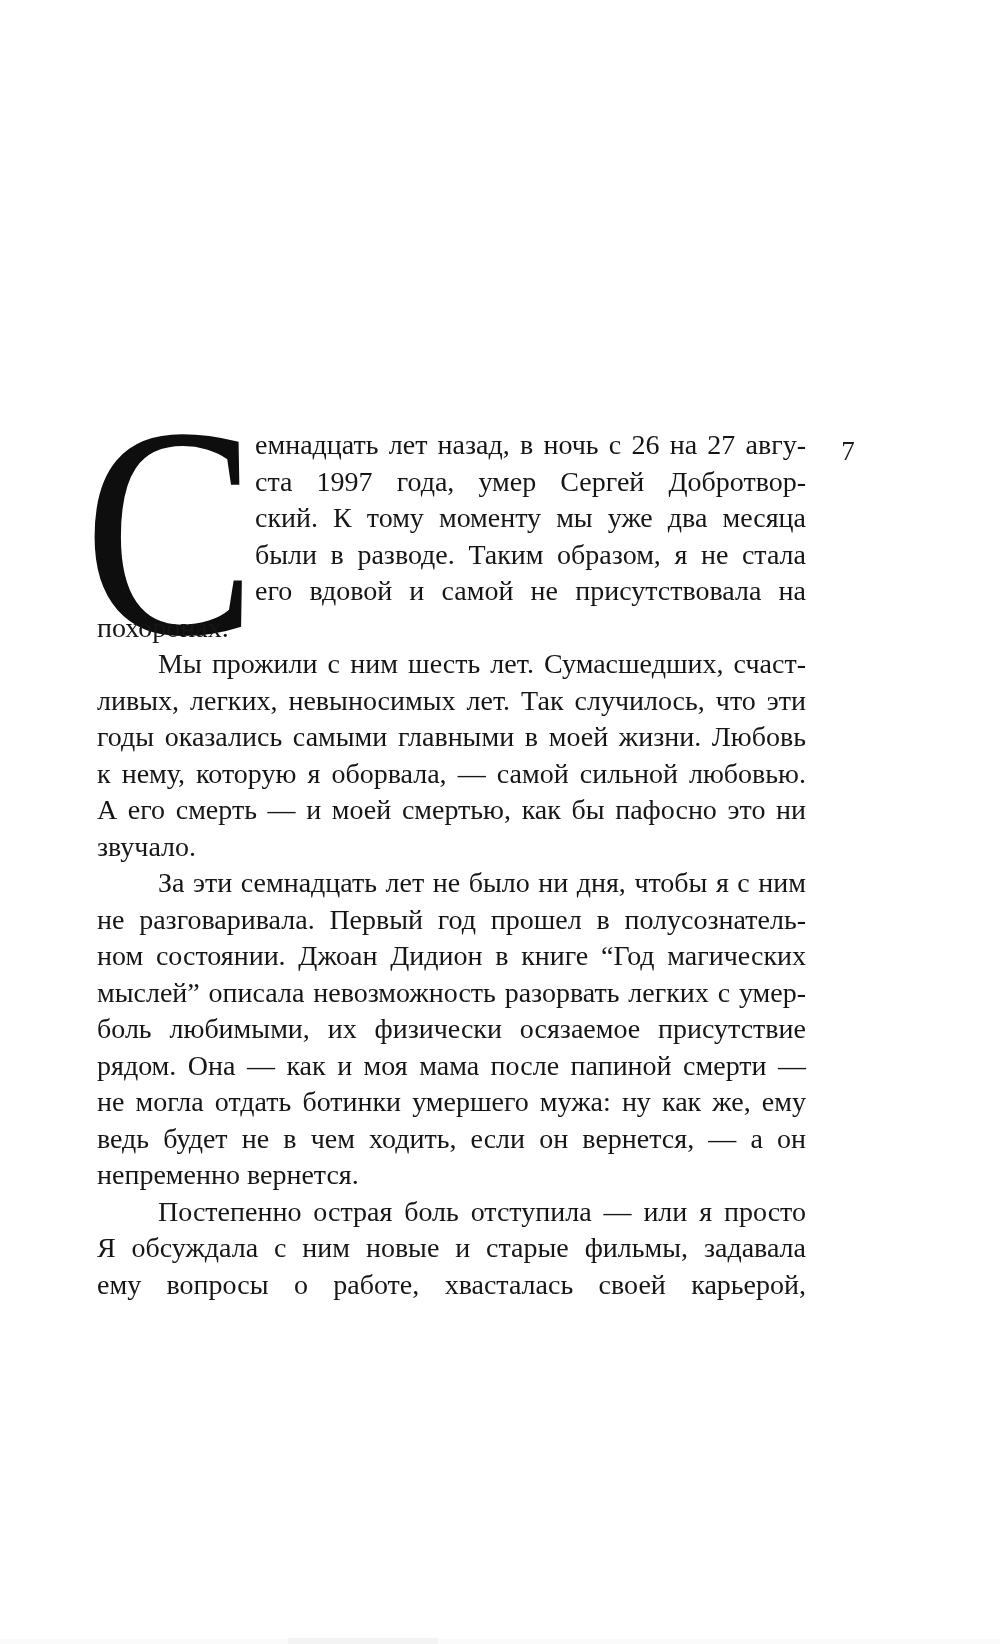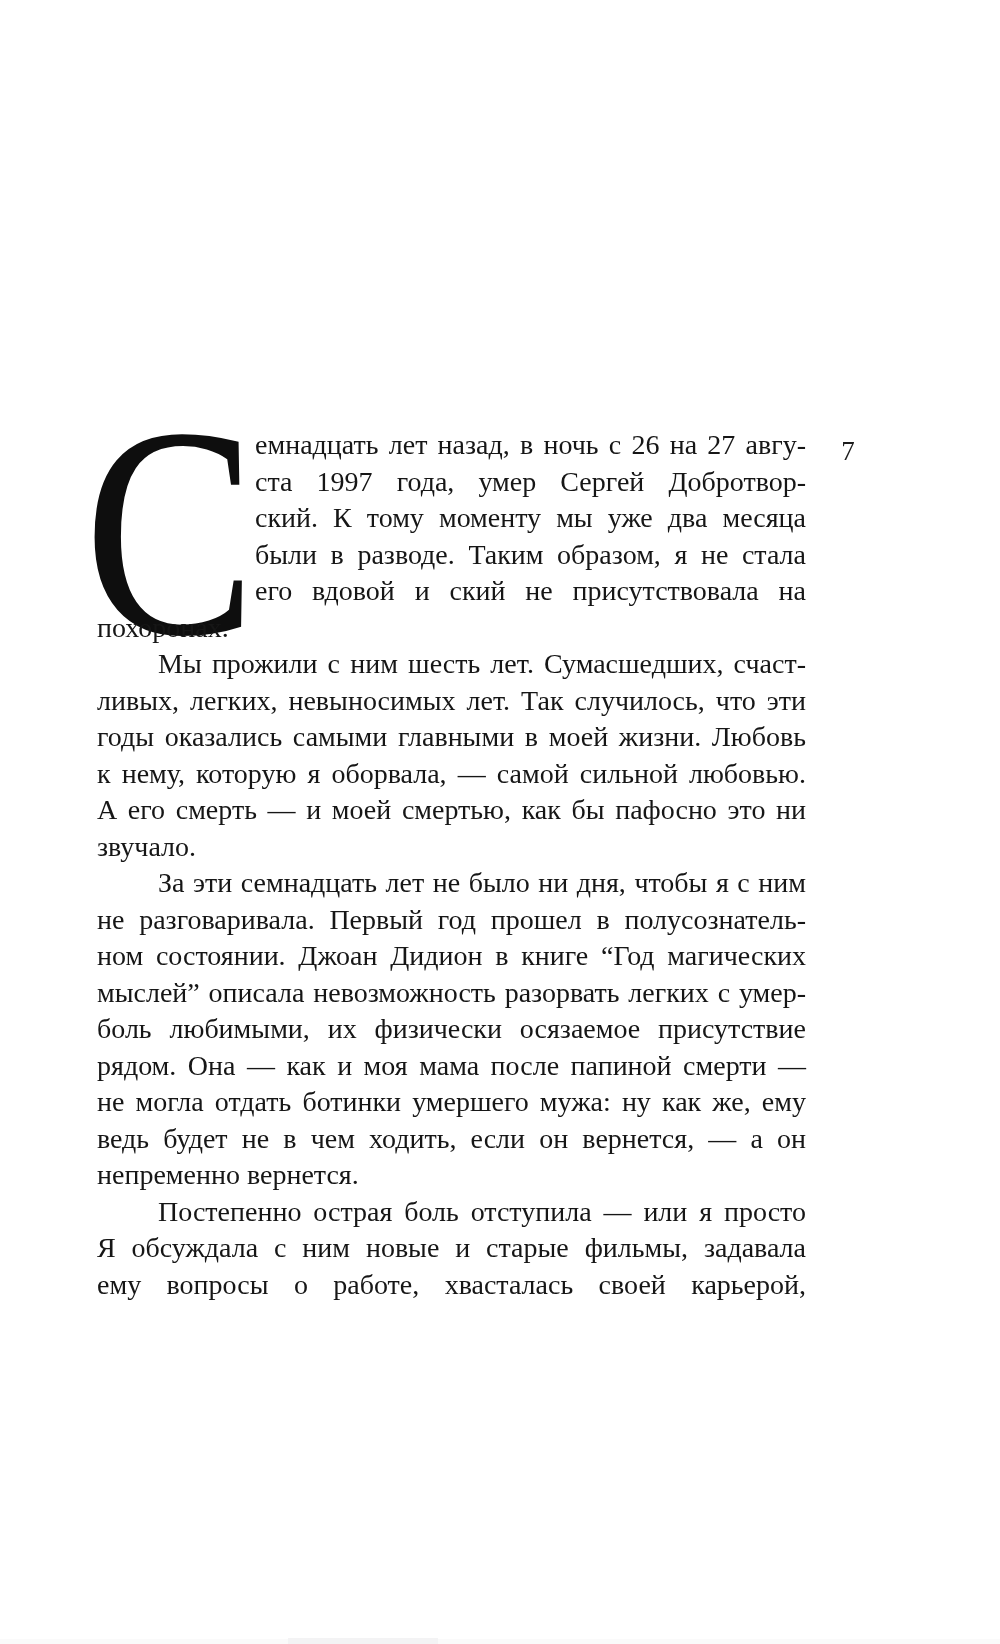--- a/index.html
+++ b/index.html
@@ -83,21 +83,21 @@
 
   <span class="drop-cap">С</span>
 
   <div class="page-number">7</div>
 
   <div class="text-column">
       <div class="line dc">емнадцать лет назад, в ночь с 26 на 27 авгу-</div>
       <div class="line dc">ста 1997 года, умер Сергей Добротвор-</div>
       <div class="line dc">ский. К тому моменту мы уже два месяца</div>
       <div class="line dc">были в разводе. Таким образом, я не стала</div>
-      <div class="line dc">его вдовой и ский не присутствовала на</div>
+      <div class="line dc">его вдовой и самой не присутствовала на</div>
       <div class="line end">похоронах.</div>
       <div class="line ind">Мы прожили с ним шесть лет. Сумасшедших, счаст-</div>
       <div class="line">ливых, легких, невыносимых лет. Так случилось, что эти</div>
       <div class="line">годы оказались самыми главными в моей жизни. Любовь</div>
       <div class="line">к нему, которую я оборвала, — самой сильной любовью.</div>
       <div class="line">А его смерть — и моей смертью, как бы пафосно это ни</div>
       <div class="line end">звучало.</div>
       <div class="line ind">За эти семнадцать лет не было ни дня, чтобы я с ним</div>
       <div class="line">не разговаривала. Первый год прошел в полусознатель-</div>
       <div class="line">ном состоянии. Джоан Дидион в книге “Год магических</div>

